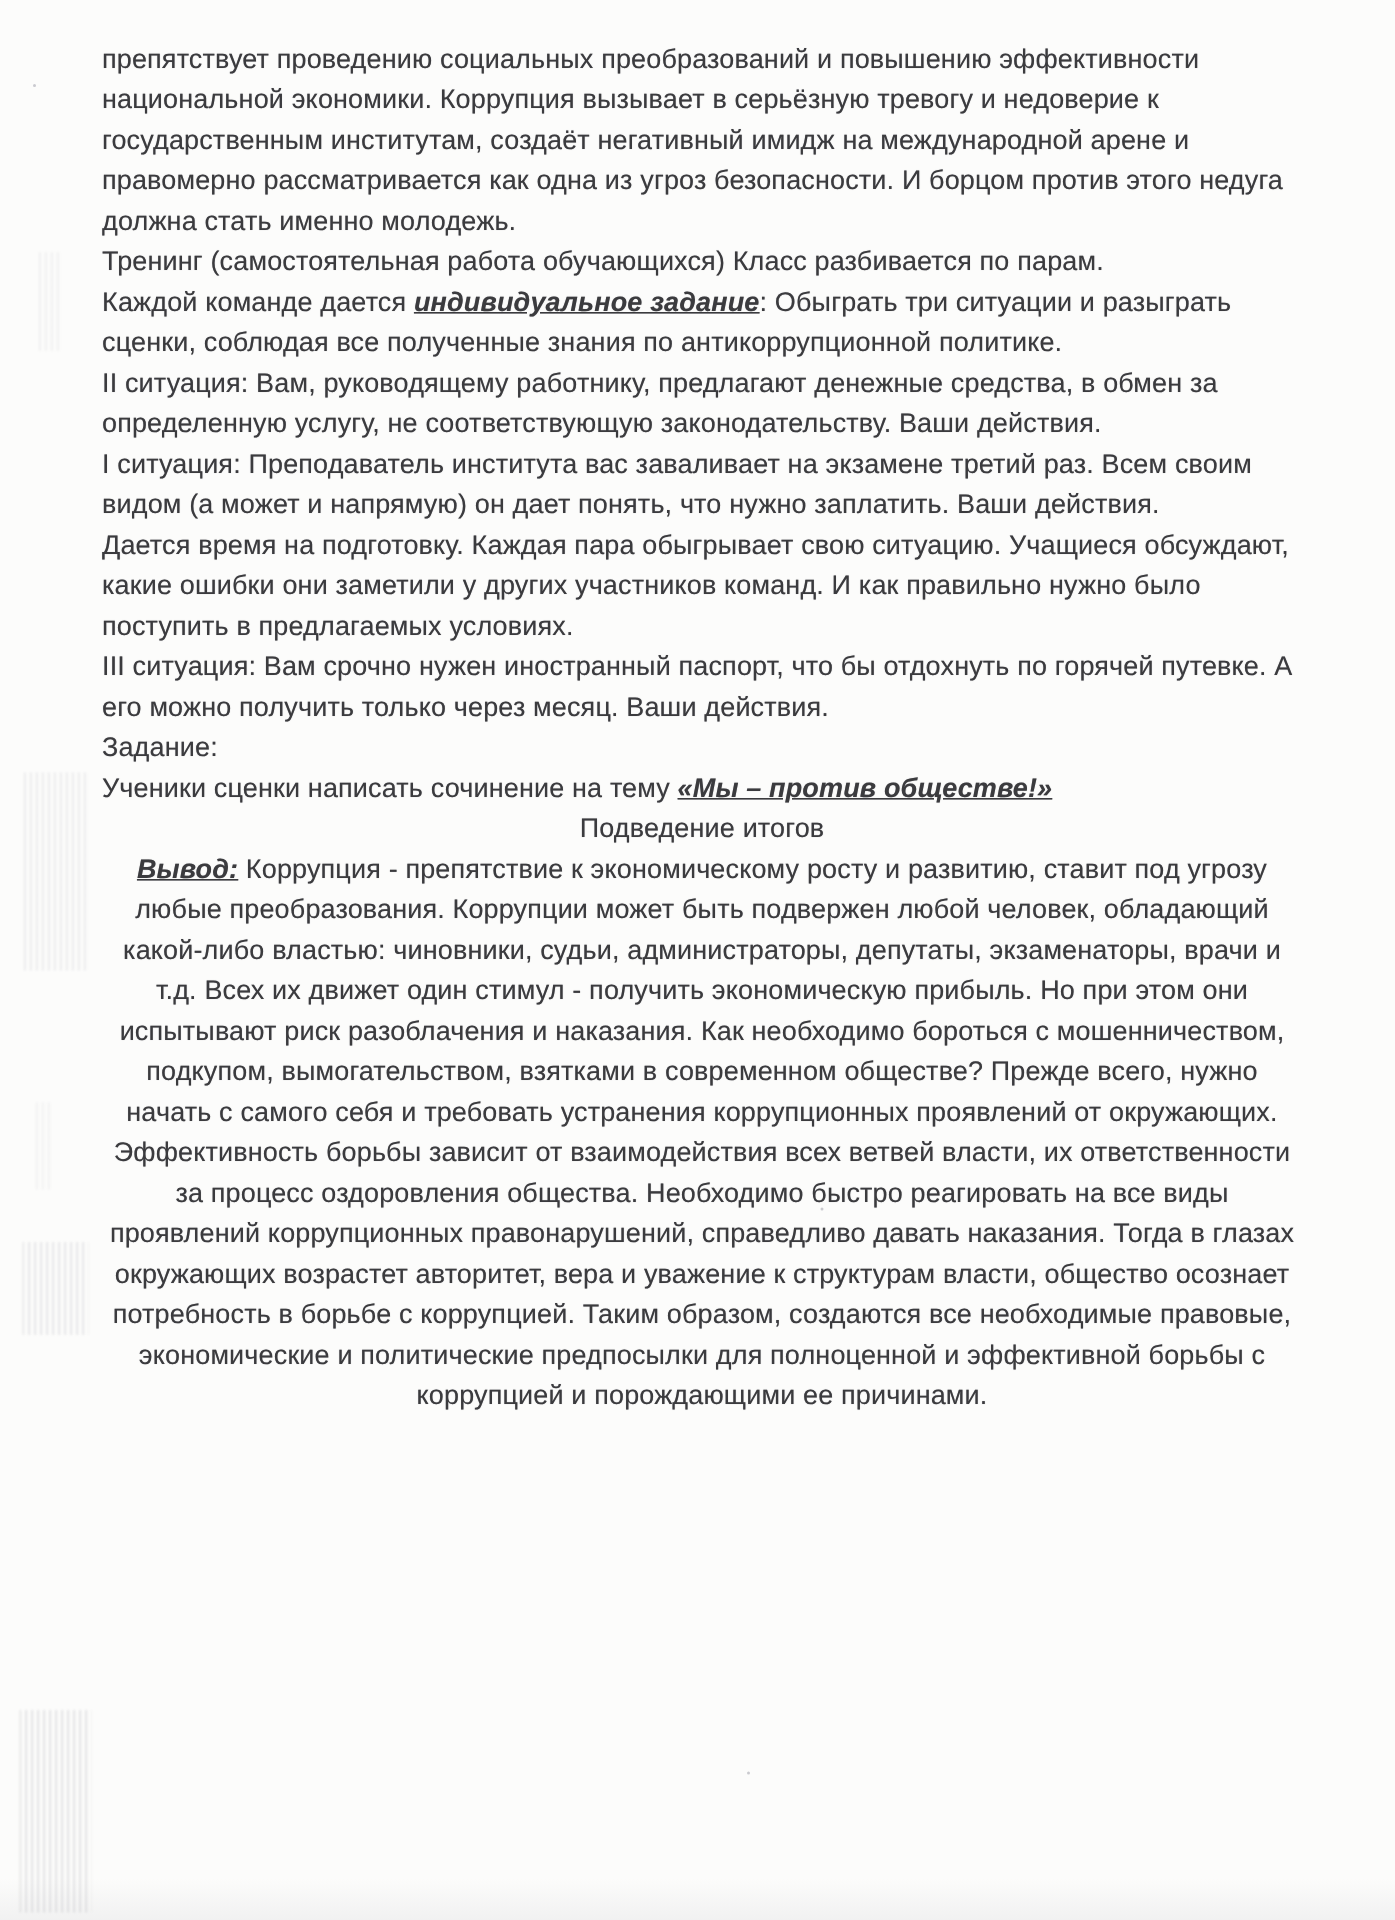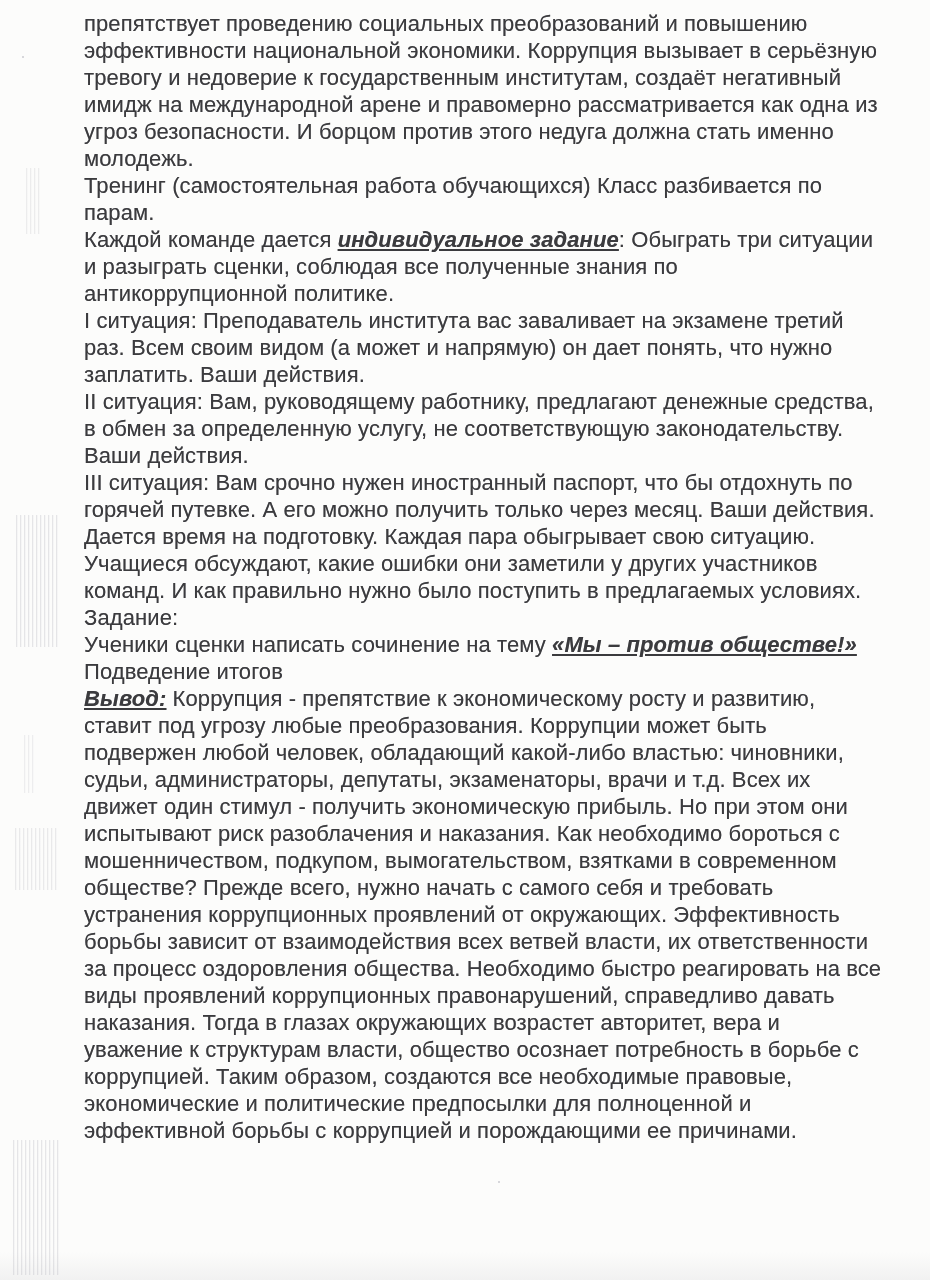--- a/index.html
+++ b/index.html
@@ -8,34 +8,33 @@
     width: 930px;
     height: 1280px;
     background: #fcfcfb;
     overflow: hidden;
     font-family: "Liberation Sans", sans-serif;
     color: #3b3b3e;
   }
   .content {
     position: absolute;
     left: 68px;
-    top: 10px;
+    top: 26px;
     width: 800px;
-    font-size: 22px;
+    font-size: 18px;
     line-height: 27px;
     letter-spacing: 0.1px;
     text-shadow: 0 0 0.5px rgba(70,70,78,0.55);
-    margin-left: 16px;
   }
   .content p { margin: 0; }
   .it { }
   .b  { font-weight: normal; }
   .bi { font-weight: bold; font-style: italic; text-decoration: underline; }
   .gap-lg { margin-top: 52px; }
-  .gap-md { margin-top: 28px; }
+  .gap-md { margin-top: 28px; text-align: center; }
   .signature {
     margin-top: 50px;
     padding-left: 322px;
     white-space: pre-wrap;
   }
   
   .streak {
     position: absolute;
     background: repeating-linear-gradient(to right,
       rgba(105,105,120,0.22) 0 1px, rgba(150,150,165,0.08) 1px 2px, transparent 2px 4px);
@@ -80,27 +79,27 @@
   <div class="bottom-shade"></div>
 
   <div class="content">
 
     <p>препятствует проведению социальных преобразований и повышению эффективности национальной экономики. Коррупция вызывает в серьёзную тревогу и недоверие к государственным институтам, создаёт негативный имидж на международной арене и правомерно рассматривается как одна из угроз безопасности. И борцом против этого недуга должна стать именно молодежь.</p>
 
     <p><span class="it">Тренинг (самостоятельная работа обучающихся)</span><span> Класс разбивается по парам.</span></p>
 
     <p><span>Каждой команде дается </span><span class="bi">индивидуальное задание</span><span>: Обыграть три ситуации и разыграть сценки, соблюдая все полученные знания по антикоррупционной политике.</span></p>
 
+    <p>II ситуация: Вам, руководящему работнику, предлагают денежные средства, в обмен за определенную услугу, не соответствующую законодательству. Ваши действия.</p>
+
     <p>I ситуация: Преподаватель института вас заваливает на экзамене третий раз. Всем своим видом (а может и напрямую) он дает понять, что нужно заплатить. Ваши действия.</p>
 
-    <p>II ситуация: Вам, руководящему работнику, предлагают денежные средства, в обмен за определенную услугу, не соответствующую законодательству. Ваши действия.</p>
+    <p>Дается время на подготовку. Каждая пара обыгрывает свою ситуацию. Учащиеся обсуждают, какие ошибки они заметили у других участников команд. И как правильно нужно было поступить в предлагаемых условиях.</p>
 
     <p>III ситуация: Вам срочно нужен иностранный паспорт, что бы отдохнуть по горячей путевке. А его можно получить только через месяц. Ваши действия.</p>
-
-    <p>Дается время на подготовку. Каждая пара обыгрывает свою ситуацию. Учащиеся обсуждают, какие ошибки они заметили у других участников команд. И как правильно нужно было поступить в предлагаемых условиях.</p>
 
     <p class="b gap-lg">Задание:</p>
 
     <p><span>Ученики сценки написать сочинение на тему </span><span class="bi">«Мы – против обществе!»</span></p>
 
     <p class="b gap-md">Подведение итогов</p>
 
     <p class="gap-md"><span class="bi">Вывод:</span><span> Коррупция - препятствие к экономическому росту и развитию, ставит под угрозу любые преобразования. Коррупции может быть подвержен любой человек, обладающий какой-либо властью: чиновники, судьи, администраторы, депутаты, экзаменаторы, врачи и т.д. Всех их движет один стимул - получить экономическую прибыль. Но при этом они испытывают риск разоблачения и наказания. Как необходимо бороться с мошенничеством, подкупом, вымогательством, взятками в современном обществе? Прежде всего, нужно начать с самого себя и требовать устранения коррупционных проявлений от окружающих. Эффективность борьбы зависит от взаимодействия всех ветвей власти, их ответственности за процесс оздоровления общества. Необходимо быстро реагировать на все виды проявлений коррупционных правонарушений, справедливо давать наказания. Тогда в глазах окружающих возрастет авторитет, вера и уважение к структурам власти, общество осознает потребность в борьбе с коррупцией. Таким образом, создаются все необходимые правовые, экономические и политические предпосылки для полноценной и эффективной борьбы с коррупцией и порождающими ее причинами.</span></p>
 
 

